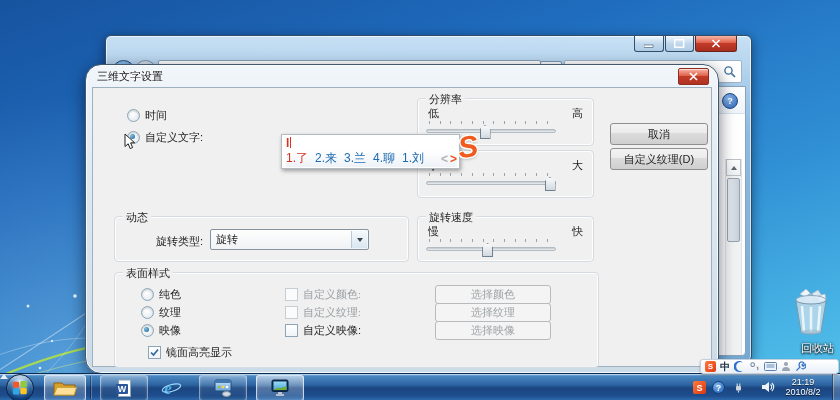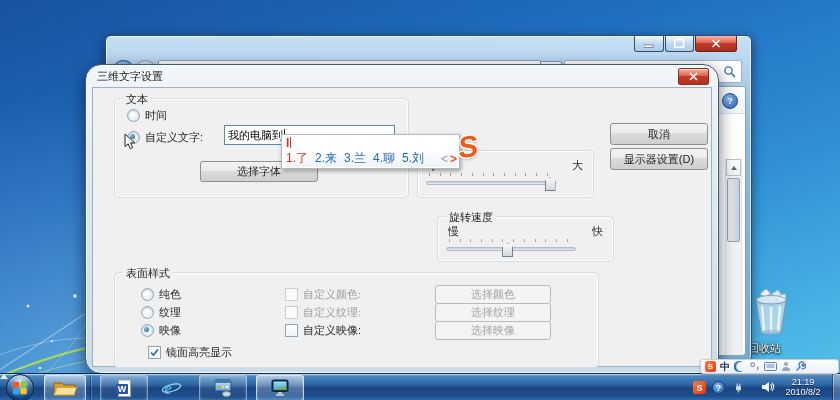--- a/index.html
+++ b/index.html
@@ -114,21 +114,21 @@
   .taskbtn.noframe{border-color:transparent;background:transparent;box-shadow:none;}
   .tb-sep{position:absolute;left:90px;top:2px;width:1px;height:23px;background:rgba(0,0,0,.35);box-shadow:1px 0 0 rgba(255,255,255,.25);}
   .tray-ico{position:absolute;display:flex;align-items:center;justify-content:center;}
   .tray-sogou{left:693px;top:7px;width:13px;height:13px;border-radius:2px;background:linear-gradient(135deg,#ff7a3c,#d93510);color:#fff;font-size:9px;font-weight:bold;}
   .tray-help{left:712px;top:7px;width:13px;height:13px;border-radius:50%;background:radial-gradient(circle at 35% 30%,#7db4ef,#1d5bb0);border:1px solid #10407e;color:#fff;font-size:9px;font-weight:bold;box-sizing:border-box;}
   .tray-up{left:750px;top:10px;width:0;height:0;border-left:4px solid transparent;border-right:4px solid transparent;border-bottom:5px solid #e8eef5;}
   .clock{position:absolute;left:776px;top:3px;width:54px;text-align:center;color:#fff;font-size:9px;line-height:10px;text-shadow:0 1px 1px rgba(0,0,0,.75);}
   .showdesk{position:absolute;right:0;top:0;width:7px;height:27px;background:linear-gradient(rgba(255,255,255,.35),rgba(255,255,255,.1));border-left:1px solid rgba(0,0,0,.5);box-shadow:inset 1px 0 0 rgba(255,255,255,.3);}
 
   
-  .recycle{position:absolute;left:748px;top:288px;width:86px;z-index:5;text-align:left;}
+  .recycle{position:absolute;left:748px;top:288px;width:86px;z-index:5;text-align:right;}
   .rblabel{margin-top:1px;font-size:11px;color:#fff;text-shadow:0 1px 2px #000,0 0 3px #000;}
 </style>
 </head>
 <body>
 
 <div class="screen">
 
   <svg class="aurora" width="840" height="400">
     <path d="M-20,385 C80,340 150,332 230,342" stroke="#aadb4e" stroke-width="2.2" fill="none" opacity="0.95"></path>
     <path d="M-20,392 C90,352 170,344 260,352" stroke="#cdea86" stroke-width="1" fill="none" opacity="0.5"></path>
@@ -237,53 +237,63 @@
 
   <div class="dialog">
     <div class="dlg-title">三维文字设置</div>
     <div class="dlg-close">
       <svg width="11" height="9">
           <path d="M2,1 L9,8 M9,1 L2,8" stroke="#fff" stroke-width="1.6"></path>
         </svg>
     </div>
     <div class="client">
 
-      <div class="group" style="left:21px;top:10px;width:293px;height:98px">
-        <span class="gl">文本</span>
-      </div>
       <div class="radio" style="left:34px;top:20px">
         <span class="rb"></span>
         <span>时间</span>
       </div>
       <div class="radio sel" style="left:34px;top:42px">
         <span class="rb"></span>
         <span>自定义文字:</span>
       </div>
-      <div class="textbox" style="left:131px;top:37px;width:163px;height:18px">
-        <span>我的电脑到</span>
-        <span class="caret"></span>
-      </div>
-      <div class="btn" style="left:107px;top:73px;width:116px;height:19px">
-        <span>选择字体</span>
-      </div>
-
+
+      <div class="group" style="left:324px;top:10px;width:175px;height:46px">
+        <span class="gl">分辨率</span>
+        <span class="sl-min">低</span>
+        <span class="sl-max">高</span>
+        <div class="slider" style="left:8px;top:22px;width:130px">
+          <div class="ticks"></div>
+          <div class="track"></div>
+          <div class="thumb" style="left:45%"></div>
+        </div>
+      </div>
 
       <div class="group" style="left:324px;top:62px;width:175px;height:46px">
         <span class="gl">大小</span>
         <span class="sl-min">小</span>
         <span class="sl-max">大</span>
         <div class="slider" style="left:8px;top:22px;width:130px">
           <div class="ticks"></div>
           <div class="track"></div>
           <div class="thumb" style="left:95%"></div>
         </div>
       </div>
 
-
-      <div class="group" style="left:344px;top:128px;width:175px;height:44px">
+      <div class="group" style="left:21px;top:128px;width:293px;height:44px">
+        <span class="gl">动态</span>
+        <span class="lbl" style="position:absolute;left:41px;top:17px">旋转类型:</span>
+        <div class="combo" style="left:95px;top:12px;width:147px;height:19px">
+          <span>旋转</span>
+          <span class="arrowzone">
+              <span class="tri-down"></span>
+            </span>
+        </div>
+      </div>
+
+      <div class="group" style="left:324px;top:128px;width:175px;height:44px">
         <span class="gl">旋转速度</span>
         <span class="sl-min">慢</span>
         <span class="sl-max">快</span>
         <div class="slider" style="left:8px;top:22px;width:130px">
           <div class="ticks"></div>
           <div class="track"></div>
           <div class="thumb" style="left:47%"></div>
         </div>
       </div>
 
@@ -329,36 +339,36 @@
               </svg>
           </span>
           <span>镜面高亮显示</span>
         </div>
       </div>
 
       <div class="btn" style="left:517px;top:35px;width:96px;height:20px">
         <span>取消</span>
       </div>
       <div class="btn" style="left:517px;top:60px;width:96px;height:20px">
-        <span>显示器设置(D)</span>
+        <span>自定义纹理(D)</span>
       </div>
     </div>
   </div>
 
   <div class="ime">
     <div class="ime-comp">
       <span>l</span>
       <span class="ime-caret"></span>
     </div>
     <div class="ime-cands">
       <span class="cand first">1.了</span>
       <span class="cand">2.来</span>
       <span class="cand">3.兰</span>
       <span class="cand">4.聊</span>
-      <span class="cand">5.刘</span>
+      <span class="cand">1.刘</span>
       <span class="ime-arrows">
         <span class="arr-prev">&lt;</span>
         <span class="arr-next">&gt;</span>
       </span>
     </div>
   </div>
   <div class="sogou-big">S</div>
 
   <svg class="cursor" width="13" height="18" viewBox="0 0 13 18">
     <polygon points="1,1 1,13.5 4.2,10.8 6.2,15.6 8.6,14.5 6.6,9.9 10.6,9.7" fill="#fff" stroke="#222" stroke-width="1"></polygon>

